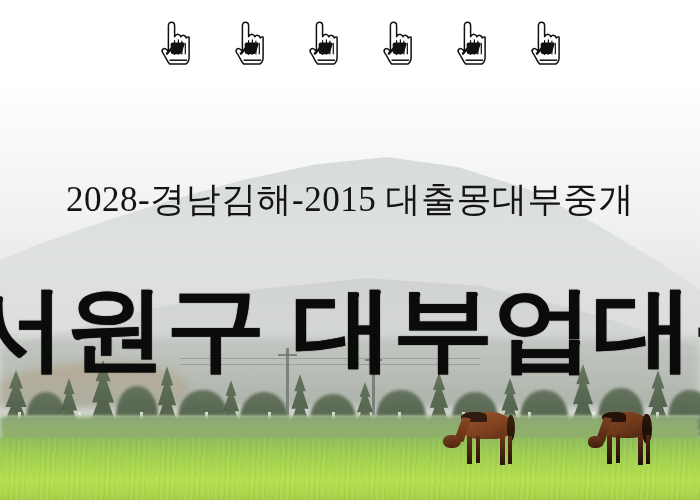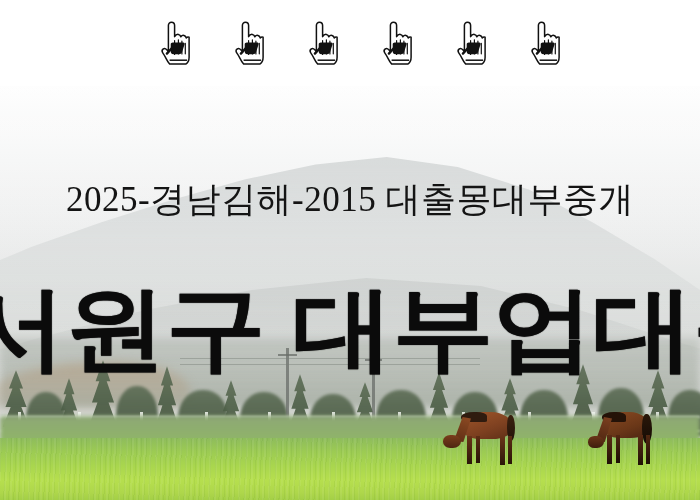--- a/index.html
+++ b/index.html
@@ -213,21 +213,21 @@
       <span class="h-tail" style="left:54px;top:2px;width:10px;height:30px;background:linear-gradient(180deg,#2a1709,#150b05);border-radius:40% 50% 50% 50%;"></span>
       <span class="h-leg" style="left:19px;top:23px;width:5px;height:29px;background:linear-gradient(180deg,#5c2d14,#1f1006);"></span>
       <span class="h-leg" style="left:28px;top:23px;width:4px;height:28px;background:linear-gradient(180deg,#512711,#1c0e05);"></span>
       <span class="h-leg" style="left:50px;top:23px;width:5px;height:30px;background:linear-gradient(180deg,#5c2d14,#1f1006);"></span>
       <span class="h-leg" style="left:58px;top:23px;width:4px;height:29px;background:linear-gradient(180deg,#512711,#1c0e05);"></span>
     </div>
 
     <div class="haze" style="top:0;"></div>
   </div>
 
-  <div class="subtitle">2025-경남김해-2015 대출몽대부중개</div>
+  <div class="subtitle">2028-경남김해-2015 대출몽대부중개</div>
   <div class="headline">서원구 대부업대출</div>
 
   <div class="emoji-band">
     <span class="hand">
       <svg viewBox="0 0 30 46" xmlns="http://www.w3.org/2000/svg">
         <path d="M11.5 2.2c1.9 0 3.1 1.5 3.1 3.4v11.1c.9-1.6 2.3-2.5 3.8-2.3 1.3.2 2.1 1.1 2.4 2.3.8-1.1 2-1.6 3.2-1.3 1.2.3 2 1.3 2.2 2.5.8-.8 1.9-1.1 2.9-.7v20.1c0 2.9-1.2 5.4-3 6.6H9.6c-1.7-1.9-2.6-3.6-3.6-5.6-1-2-2-3.7-3.1-5.2-1-1.4-1.1-3 .1-4 1.2-1 2.7-.6 3.8.6l1.6 1.8V5.6c0-1.9 1.2-3.4 3.1-3.4z" fill="#ffffff" stroke="#111111" stroke-width="1.5" stroke-linejoin="round"></path>
         <path d="M14.6 20.5v13.9M18.4 19.8v14.2M21.9 21.2v12.8M25.3 23.4v10.4" stroke="#111111" stroke-width="1.2" stroke-linecap="round" fill="none"></path>
         <path d="M12.9 22.5h10.4c1 0 1.6.9 1.3 1.8l-2.4 7.4c-.5 1.5-1.6 2.5-3 2.5h-5.9c-1.6 0-2.6-1.1-2.6-2.7v-7.2c0-1 .9-1.8 2.2-1.8z" fill="#111111"></path>
         <path d="M12.4 27.5 6.9 33.6" stroke="#111111" stroke-width="2.4" stroke-linecap="round"></path>
         <path d="M9.6 40.2h17.5" stroke="#111111" stroke-width="1.5"></path>

